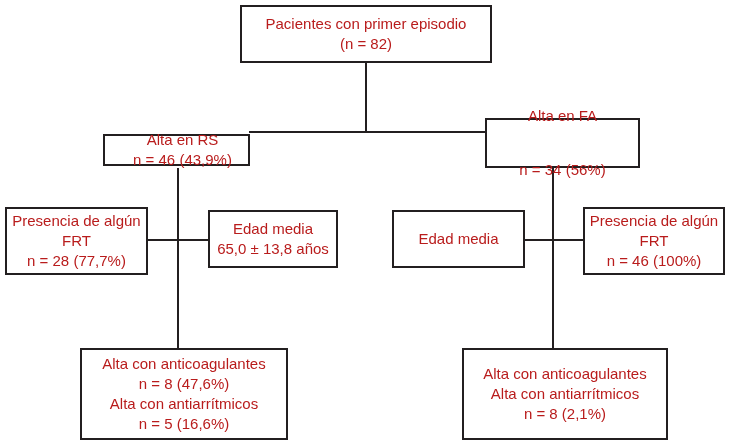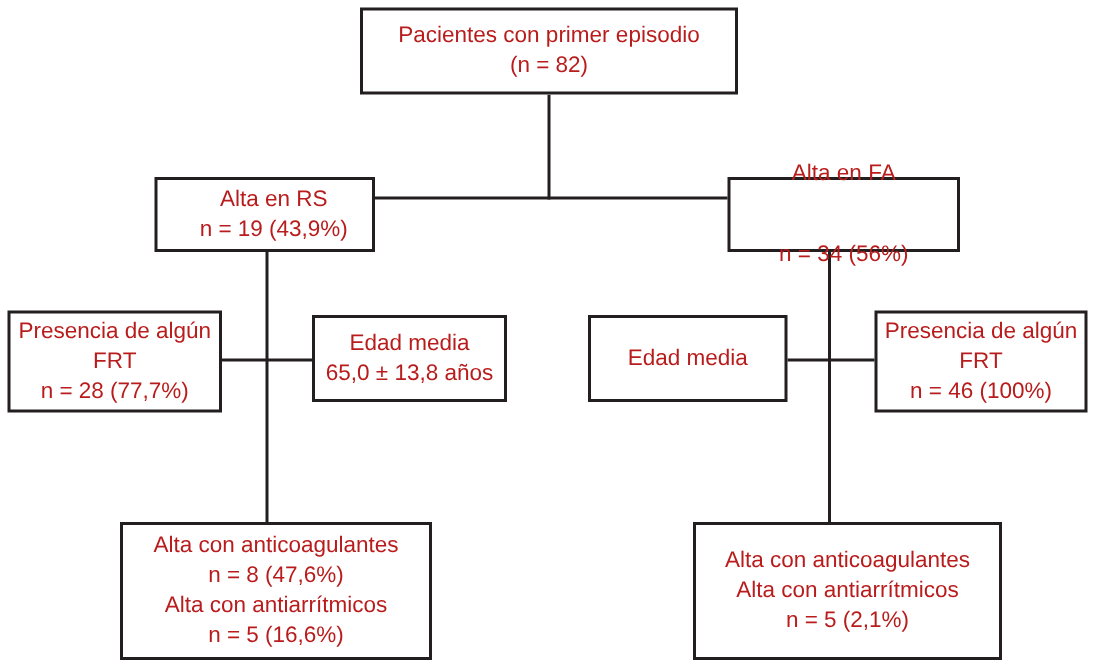--- a/index.html
+++ b/index.html
@@ -41,21 +41,21 @@
   .conn {
     position: absolute;
     background: #231f20;
     z-index: 1;
   }
   .conn.v { width: 2px; }
   .conn.h { height: 2px; }
 
   
   #node-root      { left: 240px; top: 5px;   width: 252px; height: 58px; }
-  #node-rs        { left: 103px; top: 118px; width: 147px; height: 50px; padding-left: 16px; }
+  #node-rs        { left: 103px; top: 134px; width: 147px; height: 32px; padding-left: 16px; }
   #node-fa        { left: 485px; top: 118px; width: 155px; height: 50px; gap: 34px; }
   #node-frt-left  { left: 5px;   top: 207px; width: 143px; height: 68px; }
   #node-age-left  { left: 208px; top: 210px; width: 130px; height: 58px; }
   #node-age-right { left: 392px; top: 210px; width: 133px; height: 58px; }
   #node-frt-right { left: 583px; top: 207px; width: 142px; height: 68px; }
   #node-disch-left  { left: 80px;  top: 348px; width: 208px; height: 92px; }
   #node-disch-right { left: 462px; top: 348px; width: 206px; height: 92px; }
 
   
   #conn-root-stem   { left: 365px; top: 63px;  height: 70px; }
@@ -77,21 +77,21 @@
   <div class="conn h" id="conn-left-cross"></div>
   <div class="conn h" id="conn-right-cross"></div>
 
   <div class="node" id="node-root">
     <span class="line">Pacientes con primer episodio</span>
     <span class="line">(n = 82)</span>
   </div>
 
   <div class="node" id="node-rs">
     <span class="line">Alta en RS</span>
-    <span class="line">n = 19 (43,9%)</span>
+    <span class="line">n = 46 (43,9%)</span>
   </div>
 
   <div class="node" id="node-fa">
     <span class="line">Alta en FA</span>
     <span class="line">n = 34 (56%)</span>
   </div>
 
   <div class="node" id="node-frt-left">
     <span class="line">Presencia de algún</span>
     <span class="line">FRT</span>
@@ -116,16 +116,16 @@
   <div class="node" id="node-disch-left">
     <span class="line">Alta con anticoagulantes</span>
     <span class="line">n = 8 (47,6%)</span>
     <span class="line">Alta con antiarrítmicos</span>
     <span class="line">n = 5 (16,6%)</span>
   </div>
 
   <div class="node" id="node-disch-right">
     <span class="line">Alta con anticoagulantes</span>
     <span class="line">Alta con antiarrítmicos</span>
-    <span class="line">n = 5 (2,1%)</span>
+    <span class="line">n = 8 (2,1%)</span>
   </div>
 
 </div>
 
 </body></html>

